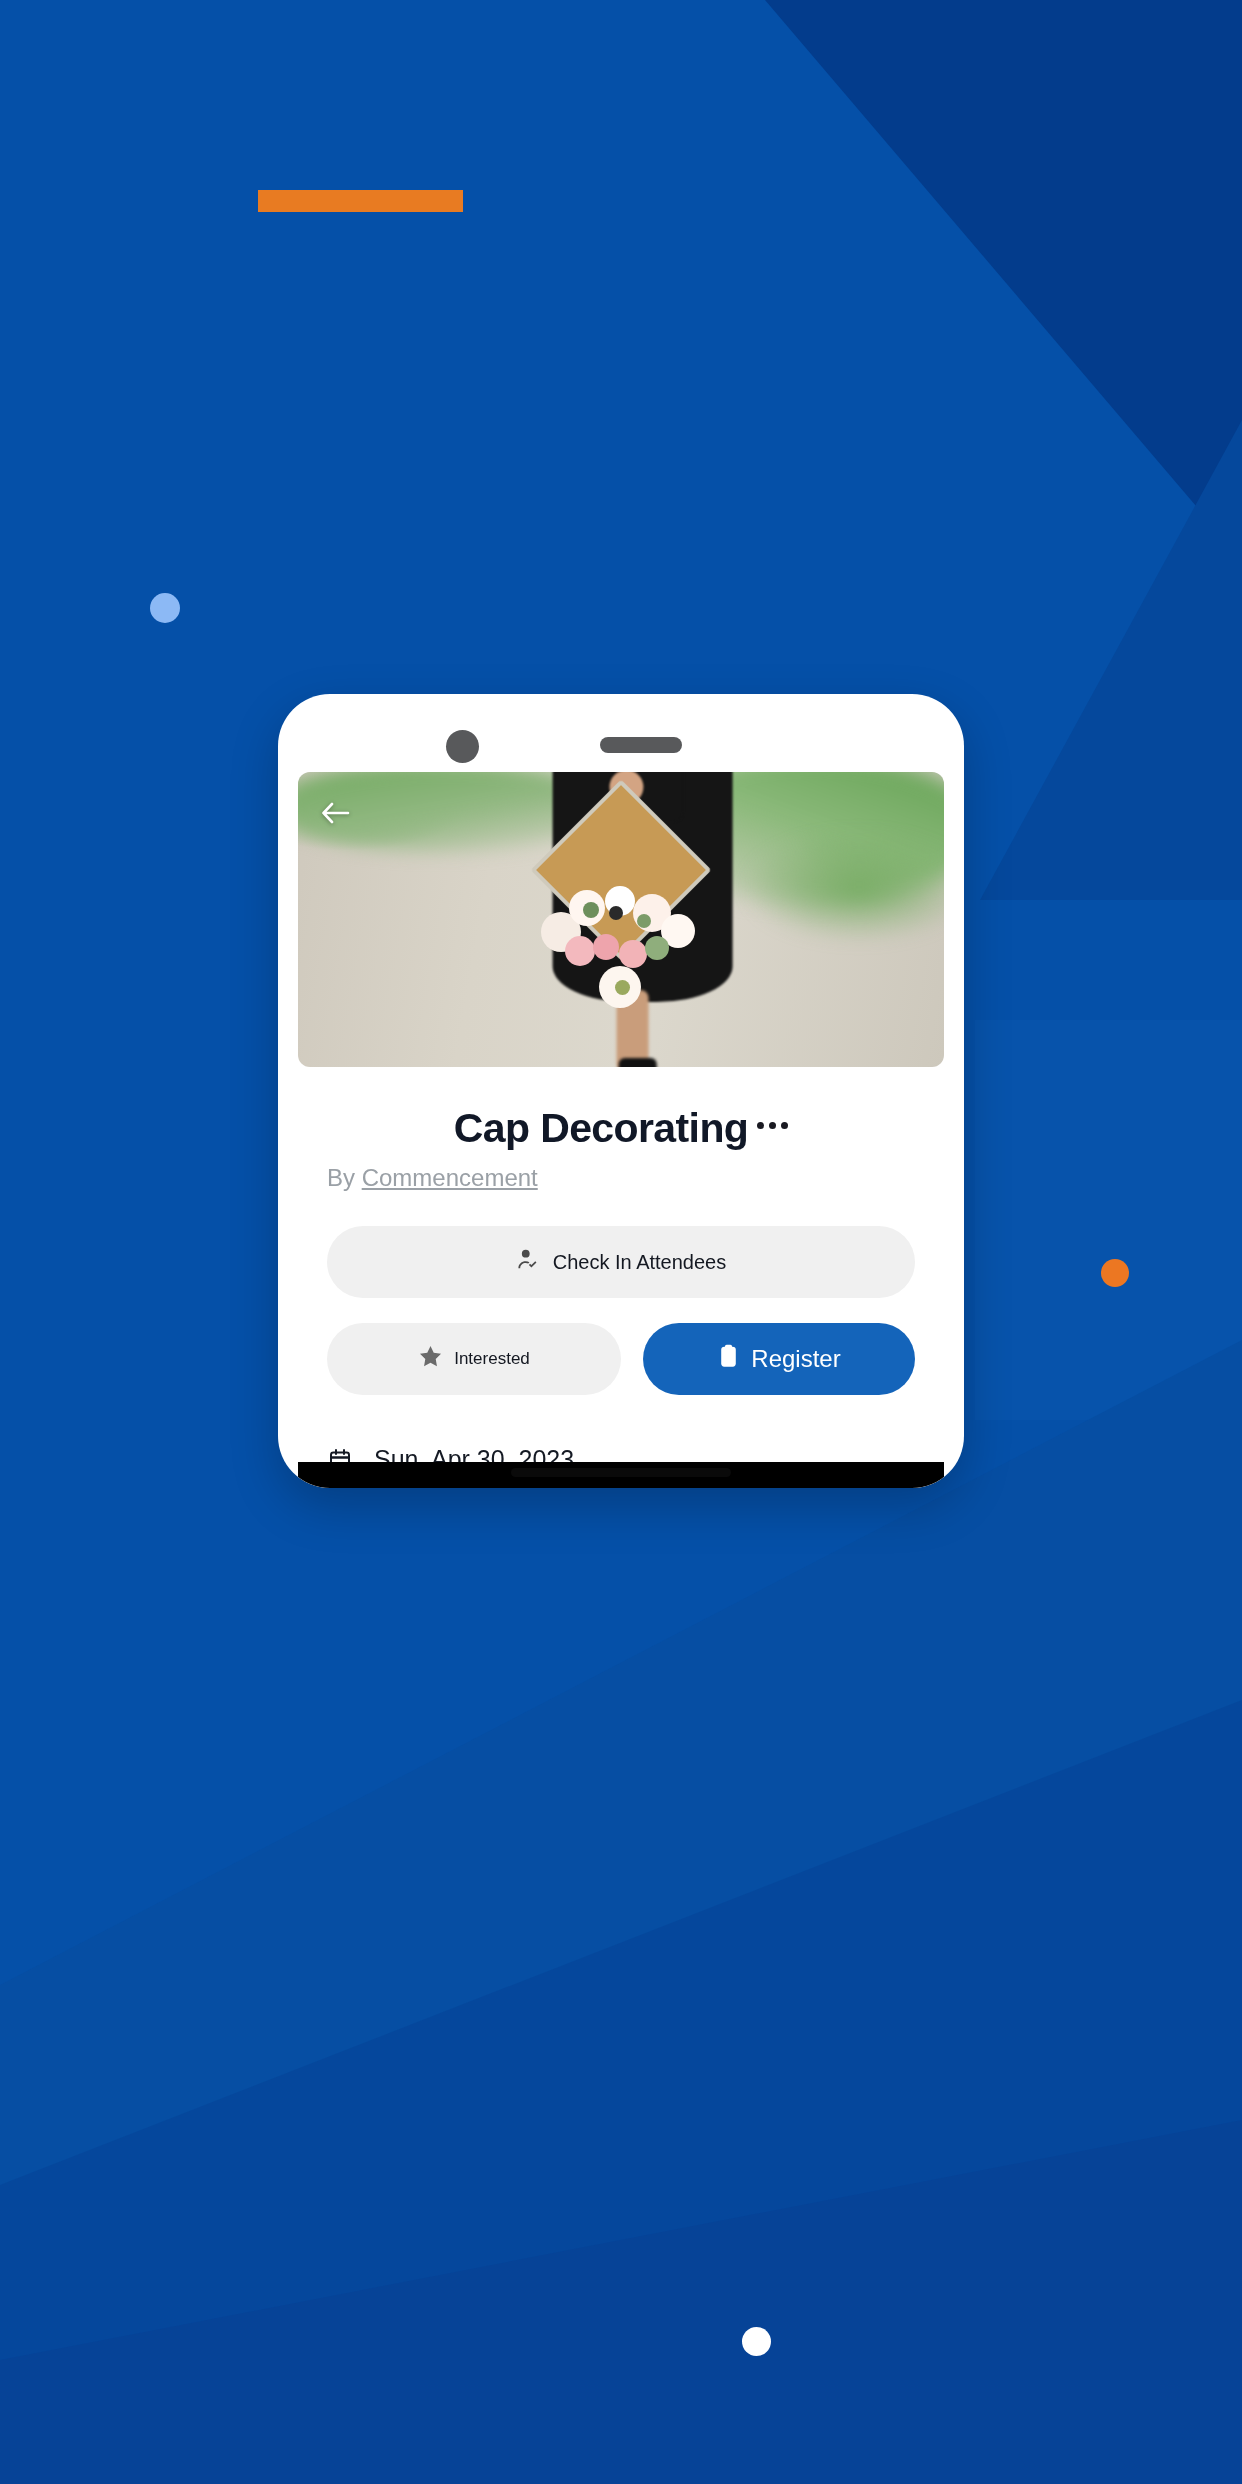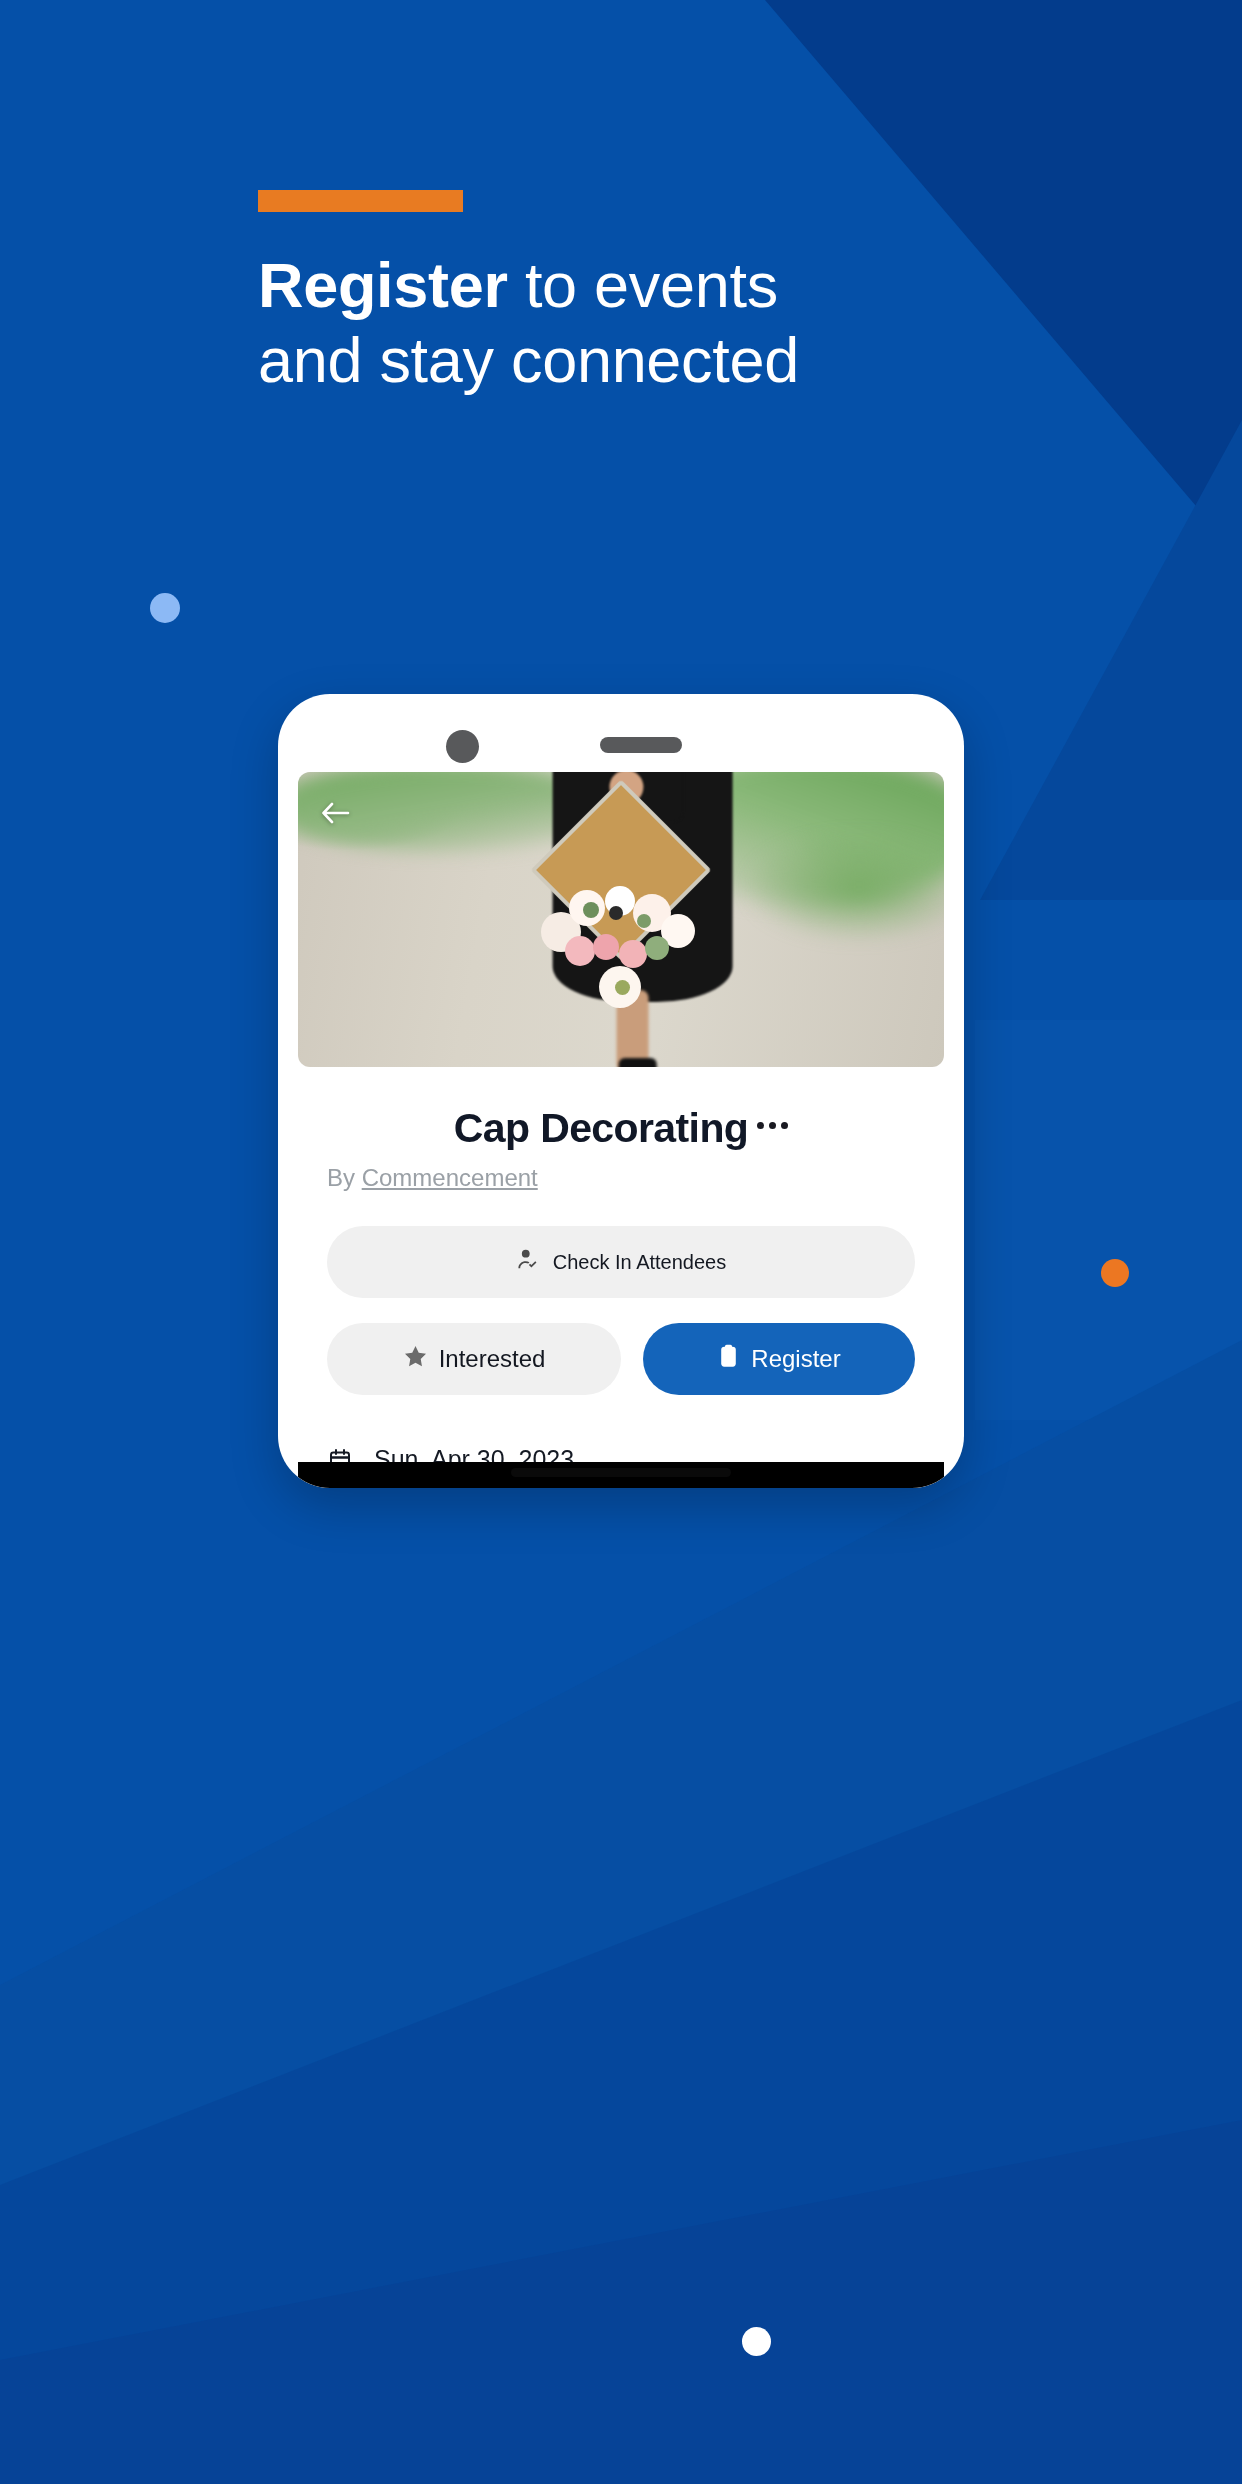--- a/index.html
+++ b/index.html
@@ -133,21 +133,21 @@
     display:flex; align-items:center; justify-content:center; gap:11px;
     font-family:"Liberation Sans", sans-serif;
   }
   .btn-wide {
     margin-top:34px; width:100%; height:72px; border-radius:36px;
     background:#f0f0f0; color:#141821; font-size:20px;
   }
   .btn-row { display:flex; gap:22px; margin-top:25px; }
   .btn-interested {
     flex:0 0 294px; height:72px; border-radius:36px;
-    background:#f0f0f0; color:#141821; font-size:24px;
+    background:#f0f0f0; color:#141821; font-size:17px;
   }
   .btn-register {
     flex:1; height:72px; border-radius:36px;
     background:#1464ba; color:#ffffff; font-size:24px;
   }
 
   .meta { margin-top:40px; position:relative; }
   .meta-line { display:flex; align-items:center; gap:21px; height:49px; }
   .meta-line .mico { width:26px; display:flex; justify-content:center; align-items:center; flex:0 0 26px; }
   .meta-line .mtxt { font-size:25px; color:#151a24; }
@@ -182,22 +182,20 @@
     <polygon points="0,2360 1242,2120 1242,2484 0,2484" fill="#073f93" opacity="0.55"></polygon>
   </svg>
 
   <span class="dot dot-lightblue"></span>
   <span class="dot dot-orange"></span>
   <span class="dot dot-white"></span>
 </div>
 
 <div class="headline-wrap">
   <div class="accent-bar"></div>
-  <div class="headline"><span class="hl-strong">Register</span><span> to events
-and stay connected</span></div>
 </div>
 
 <div class="phone">
 
   <div class="phone-topbar">
     <span class="phone-cam"></span>
     <span class="phone-speaker"></span>
   </div>
 
   <div class="screen">

